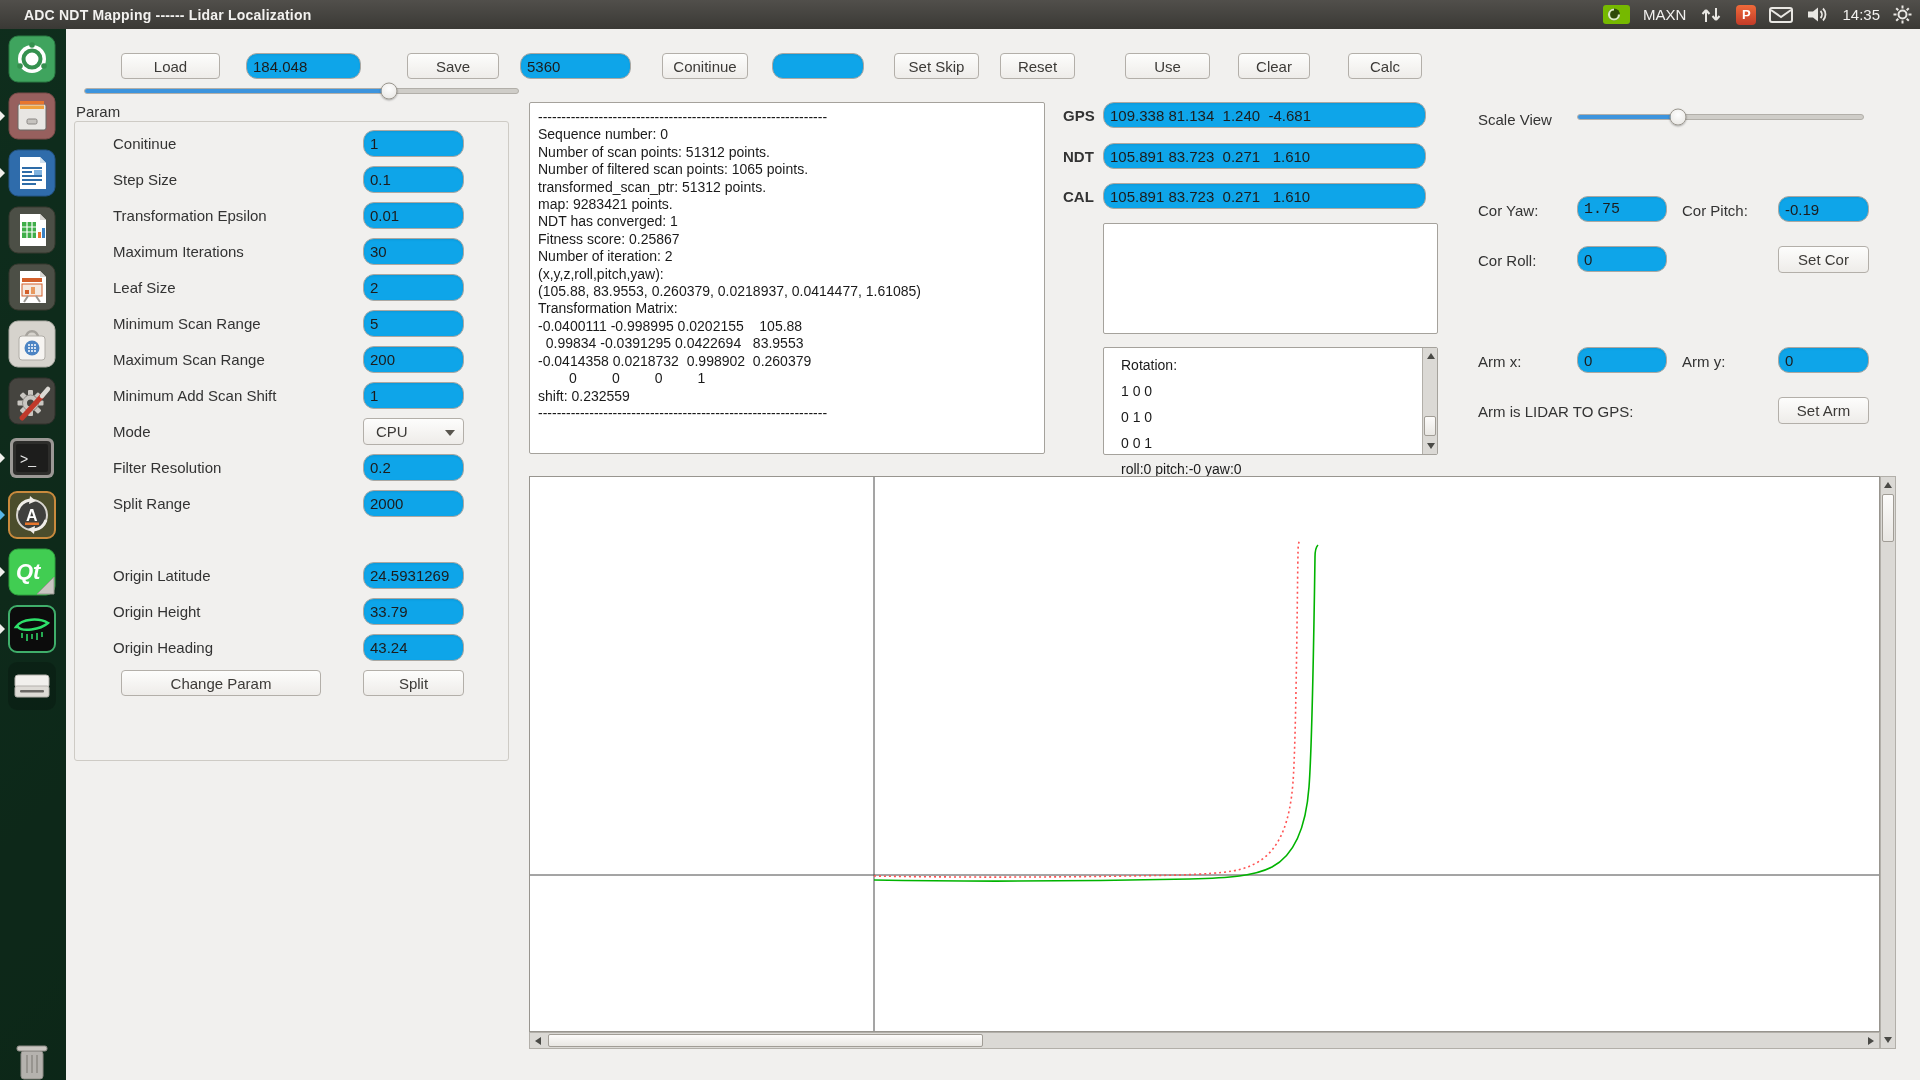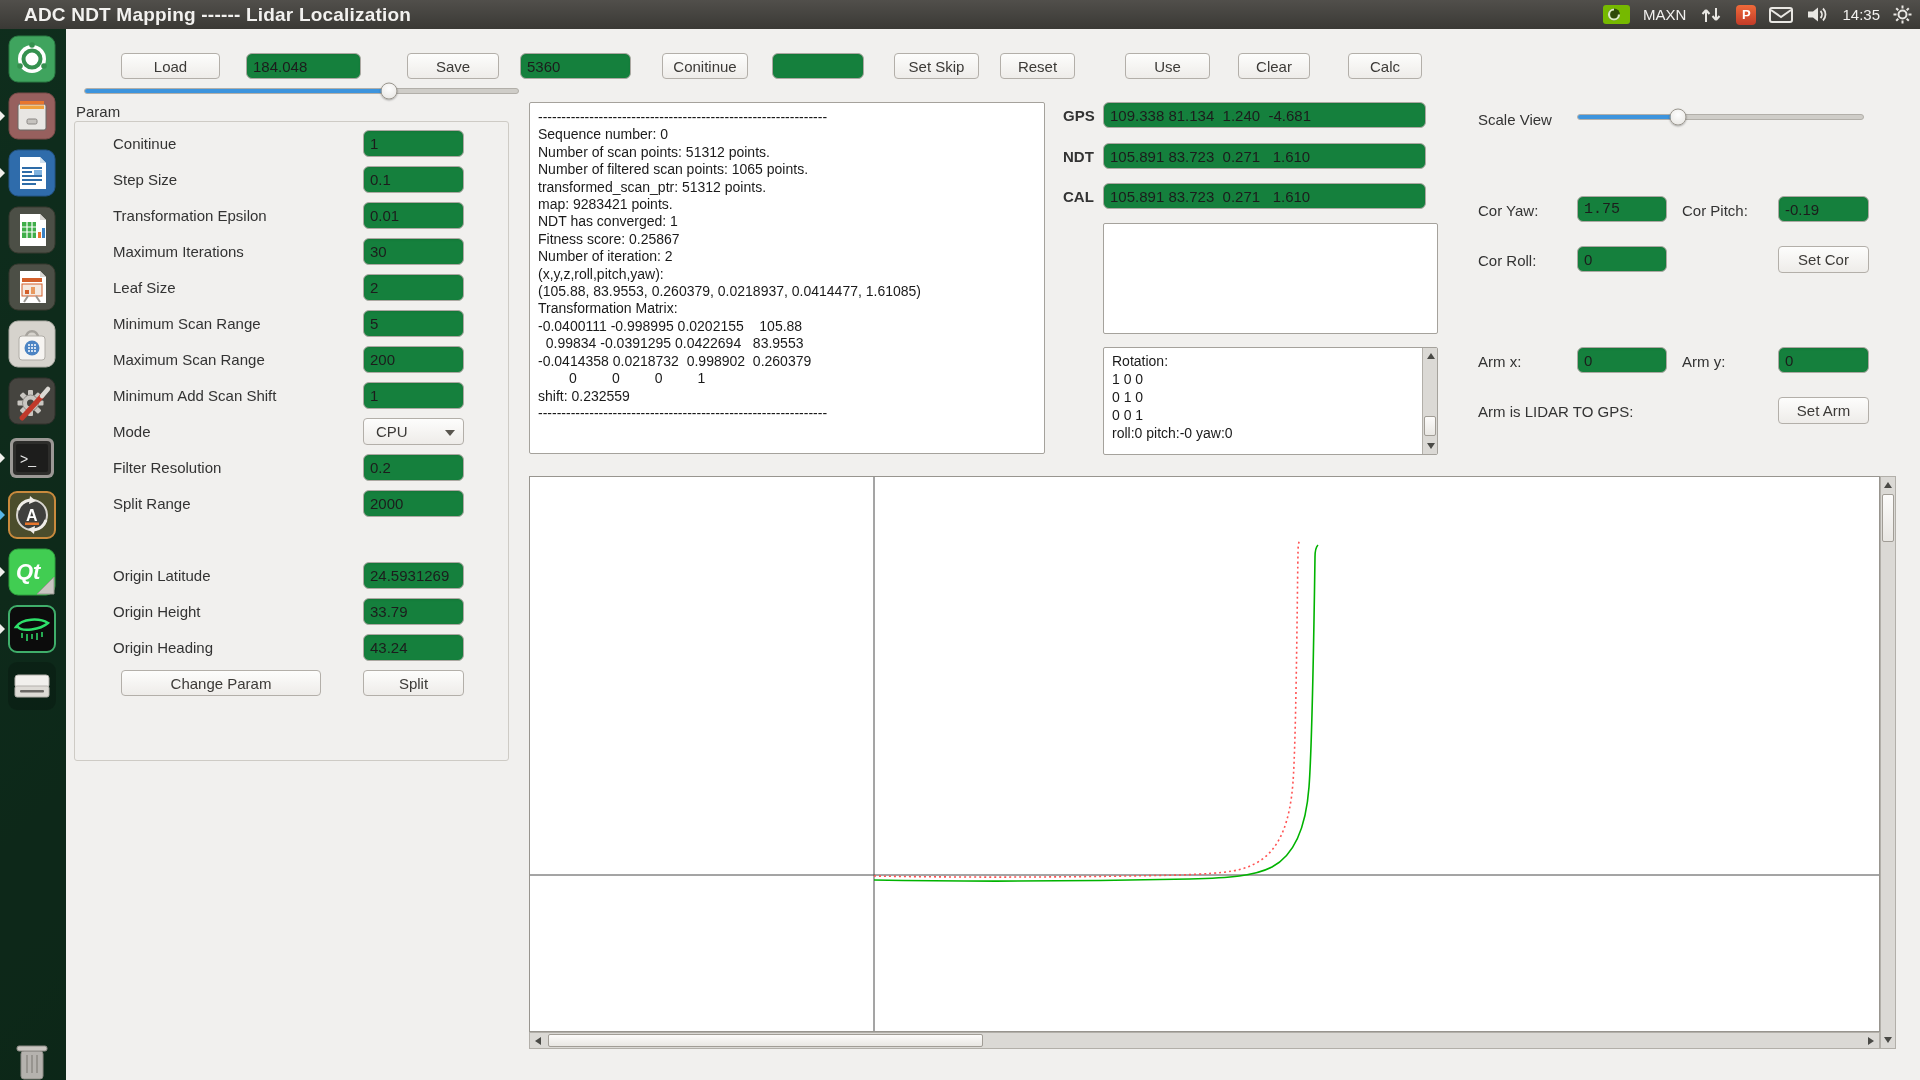--- a/index.html
+++ b/index.html
@@ -4,42 +4,42 @@
 <style>
   * { margin:0; padding:0; box-sizing:border-box; }
   html,body { width:1920px; height:1080px; overflow:hidden;
     font-family:"Liberation Sans", sans-serif; }
   body { background:linear-gradient(135deg,#17412a 0%,#0e2c1b 60%,#0a2114 100%); position:relative; }
 
   
   #menubar { position:absolute; left:0; top:0; width:1920px; height:29px;
     background:linear-gradient(#514f4b,#3a3935); color:#f2f1ef;
     display:flex; align-items:center; z-index:30; }
-  .mb-title { font-size:19px; font-weight:bold; margin-left:24px; letter-spacing:.2px; }
+  .mb-title { font-size:14px; font-weight:bold; margin-left:24px; letter-spacing:.2px; }
   .tray { position:absolute; right:8px; top:0; height:29px; display:flex; align-items:center; gap:13px; }
   .tray span { font-size:15px; color:#f2f1ef; }
   .pinyin { width:20px; height:20px; border-radius:4px; background:linear-gradient(#ef6a3a,#c23b28);
     color:#fff; font-size:13px; font-weight:bold; display:flex; align-items:center; justify-content:center; }
 
   
   #dock { position:absolute; left:0; top:29px; width:66px; height:1051px;
     background:linear-gradient(#15372300,#0000 30%), rgba(10,30,18,.55); z-index:20; }
   .dock-item { position:absolute; left:8px; width:48px; height:48px; border-radius:9px; }
   .run-arrow { position:absolute; left:0; width:0; height:0;
     border-top:5px solid transparent; border-bottom:5px solid transparent; border-left:5px solid #f0efec; }
   .run-arrow.blue { border-left-color:#57b6e8; }
 
   
   #window { position:absolute; left:66px; top:29px; width:1854px; height:1051px;
     background:#f1f0ee; z-index:10; }
   .btn { position:absolute; height:26px; background:linear-gradient(#fdfdfc,#eeece9);
     border:1px solid #b3afa9; border-radius:4px; font-size:15px; color:#3c3a37;
     display:flex; align-items:center; justify-content:center; cursor:default; }
-  .input { position:absolute; height:26px; background:#15803d; border:1px solid #aca8a2;
-    border-radius:6px; font-size:15px; color:#1c1c1c; padding:0 6px;
+  .input { position:absolute; height:26px; background:#0ea5e9; border:1px solid #aca8a2;
+    border-radius:11px; font-size:15px; color:#1c1c1c; padding:0 6px;
     font-family:"Liberation Sans",sans-serif; box-shadow:inset 0 1px 2px rgba(0,0,0,.08); }
   .label { position:absolute; font-size:15px; color:#333; white-space:nowrap; }
   .box { position:absolute; background:#fff; border:1px solid #a5a29c; border-radius:2px; }
 
   .slider { position:absolute; height:6px; background:#cfcdc8; border:1px solid #b2afa9; border-radius:3px; }
   .slider .fill { position:absolute; left:0; top:0; bottom:0; background:#3d94dd; border-radius:3px 0 0 3px; }
   .slider .knob { position:absolute; top:2px; width:17px; height:17px; transform:translate(-50%,-50%);
     background:radial-gradient(circle at 50% 35%,#fefefe,#e6e4e0); border:1px solid #9b978f;
     border-radius:50%; box-shadow:0 1px 2px rgba(0,0,0,.3); }
 
@@ -353,21 +353,21 @@
   <span class="label" style="left:997px;top:78px;font-weight:bold">GPS</span>
   <input class="input" style="left: 1037px; top: 73px; width: 323px;" value="109.338 81.134  1.240  -4.681">
   <span class="label" style="left:997px;top:119px;font-weight:bold">NDT</span>
   <input class="input" style="left: 1037px; top: 114px; width: 323px;" value="105.891 83.723  0.271   1.610">
   <span class="label" style="left:997px;top:159px;font-weight:bold">CAL</span>
   <input class="input" style="left: 1037px; top: 154px; width: 323px;" value="105.891 83.723  0.271   1.610">
 
   <div class="box" style="left:1037px;top:194px;width:335px;height:111px"></div>
 
   <div class="box" style="left:1037px;top:318px;width:335px;height:108px">
-    <pre class="logtext" style="line-height:18px;padding:4px 8px">Rotation:
+    <pre class="logtext" style="line-height:26px;padding:4px 17px">Rotation:
 1 0 0
 0 1 0
 0 0 1
 roll:0 pitch:-0 yaw:0</pre>
     <div class="sb" style="right:0;top:0;width:15px;height:106px;border:none;border-left:1px solid #b2afa9">
       <div class="ar" style="left:4px;top:5px;border-left:4px solid transparent;border-right:4px solid transparent;border-bottom:6px solid #4a4a46"></div>
       <div class="handle" style="left:1px;top:68px;width:12px;height:20px"></div>
       <div class="ar" style="left:4px;bottom:5px;border-left:4px solid transparent;border-right:4px solid transparent;border-top:6px solid #4a4a46"></div>
     </div>
   </div>

